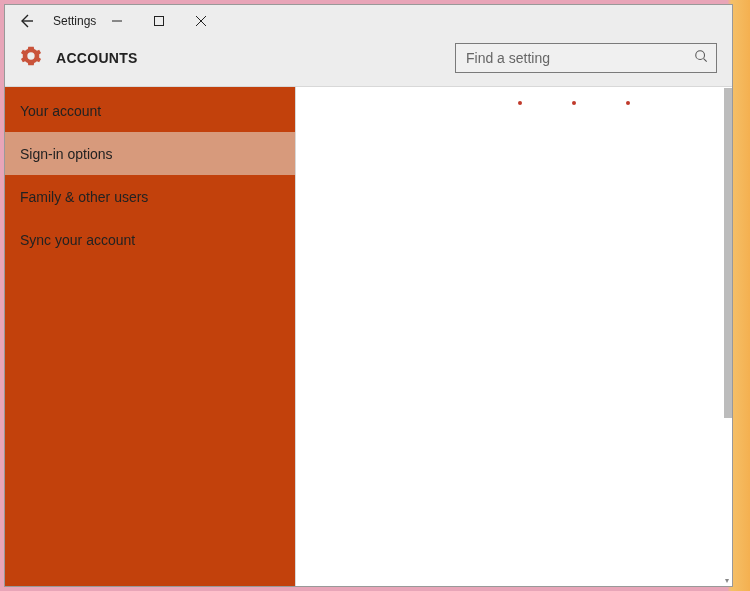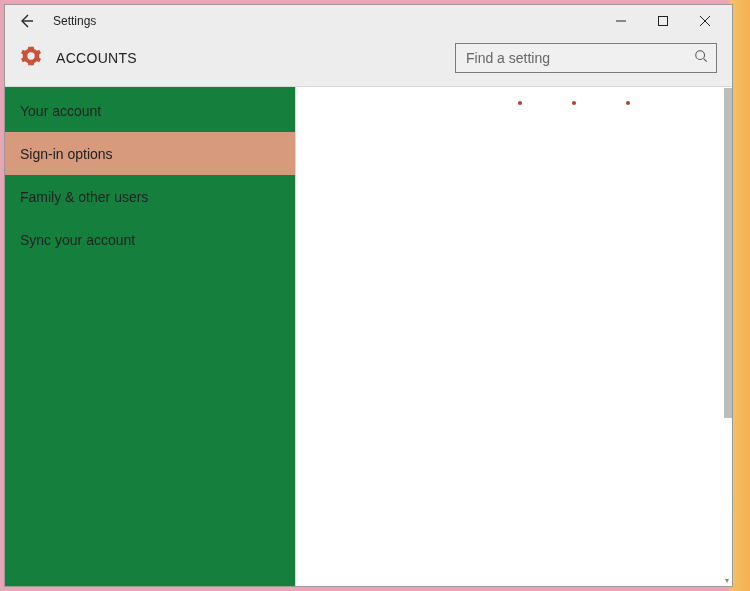--- a/index.html
+++ b/index.html
@@ -18,21 +18,21 @@
       border: 1px solid #999;
       position: relative;
       display: flex;
       flex-direction: column;
     }
     .titlebar {
       height: 32px;
       display: flex;
       align-items: center;
       padding: 0 6px 0 10px;
-      justify-content: space-between;
+      justify-content: flex-start;
     }
     .titlebar-left {
       display: flex;
       align-items: center;
       gap: 16px;
     }
     .back-btn {
       width: 22px;
       height: 22px;
       display: flex;
@@ -70,21 +70,21 @@
       display: flex;
       align-items: center;
       gap: 14px;
     }
     .gear-icon svg {
       width: 22px;
       height: 22px;
     }
     .header-title {
       font-size: 14px;
-      font-weight: 400;
+      font-weight: 700;
       color: #222;
       letter-spacing: 0.3px;
     }
     .search-box {
       width: 262px;
       height: 30px;
       border: 1px solid #7a7a7a;
       background: #f0f0f0;
       display: flex;
       align-items: center;
@@ -103,21 +103,21 @@
     .search-input::placeholder { color: #666; }
     .search-icon svg { width: 14px; height: 14px; }
     .body-area {
       flex: 1;
       display: flex;
       position: relative;
       overflow: hidden;
     }
     .sidebar {
       width: 291px;
-      background: #15803d;
+      background: #c2410c;
       border-right: 1px solid #d8d8d8;
       padding-top: 2px;
     }
     .sidebar-item {
       height: 43px;
       display: flex;
       align-items: center;
       padding-left: 15px;
       font-size: 14px;
       color: #222;

